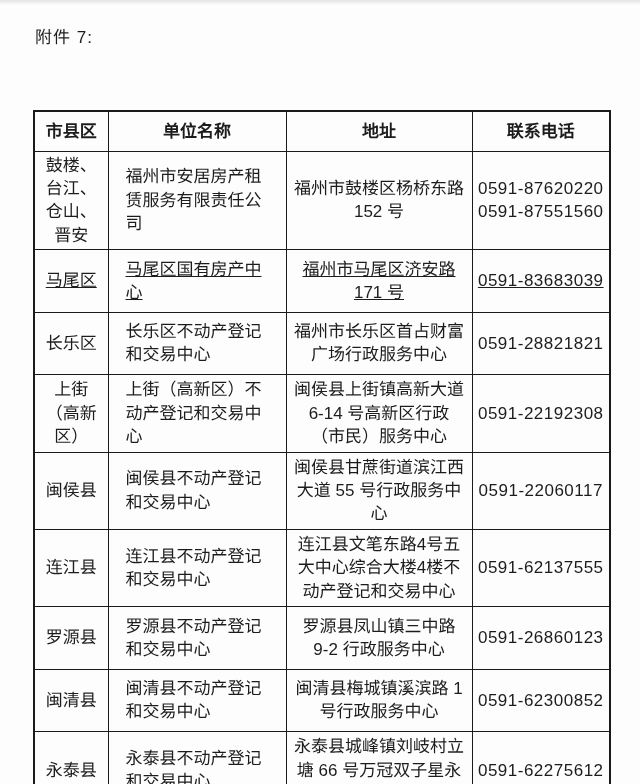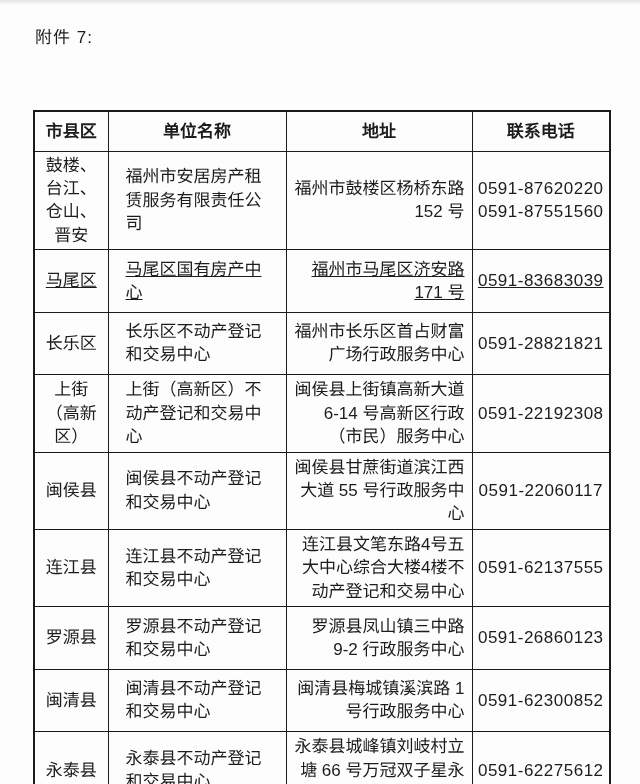--- a/index.html
+++ b/index.html
@@ -78,21 +78,21 @@
     text-align: center;
     padding: 2px 3px;
   }
 
   .cell-unit {
     text-align: left;
     padding: 3px 17px;
   }
 
   .cell-address {
-    text-align: right;
+    text-align: center;
     padding: 3px 7px;
   }
 
   .cell-phone {
     text-align: center;
     font-size: 15px;
     letter-spacing: 0.5px;
     white-space: pre-line;
     padding: 19px 4px;
   }

